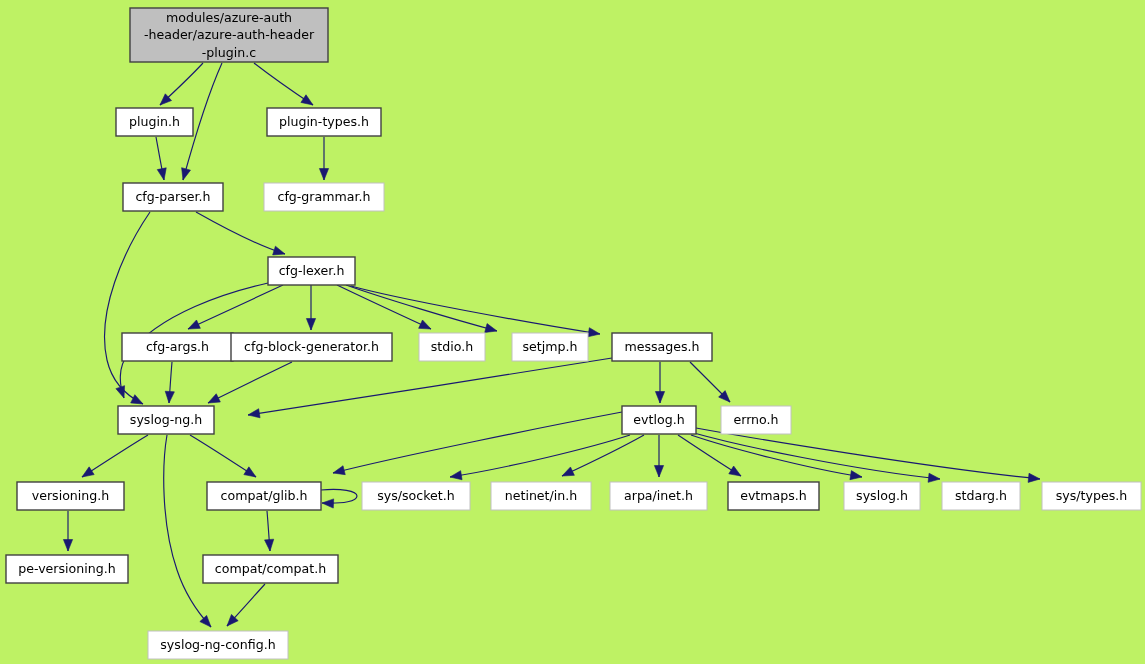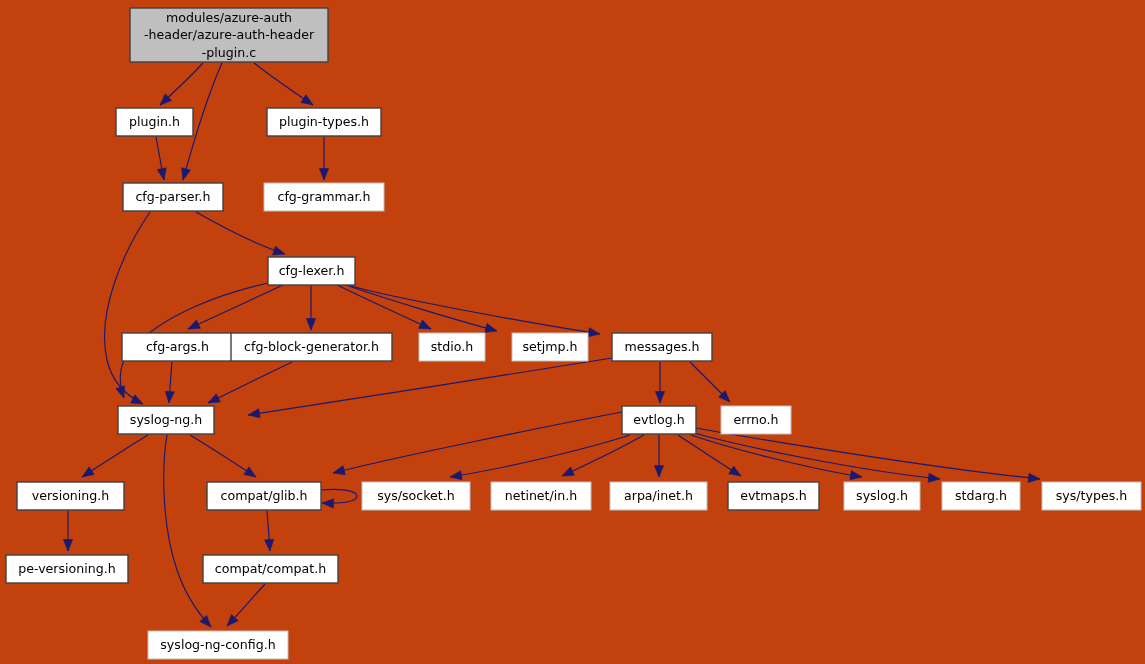--- a/index.html
+++ b/index.html
@@ -5,21 +5,21 @@
 <style>
   html, body {
     margin: 0;
     padding: 0;
     background: #ffffff;
   }
   #graph-root {
     position: relative;
     width: 1145px;
     height: 664px;
-    background: #c2410c;
+    background: #bef264;
     font-family: "DejaVu Sans", "Liberation Sans", sans-serif;
   }
   #graph-svg {
     position: absolute;
     top: 0;
     left: 0;
     width: 1145px;
     height: 664px;
     overflow: visible;
   }

